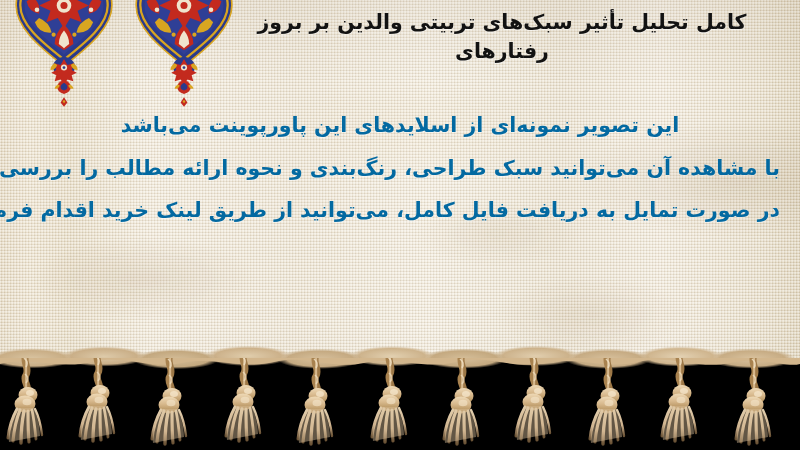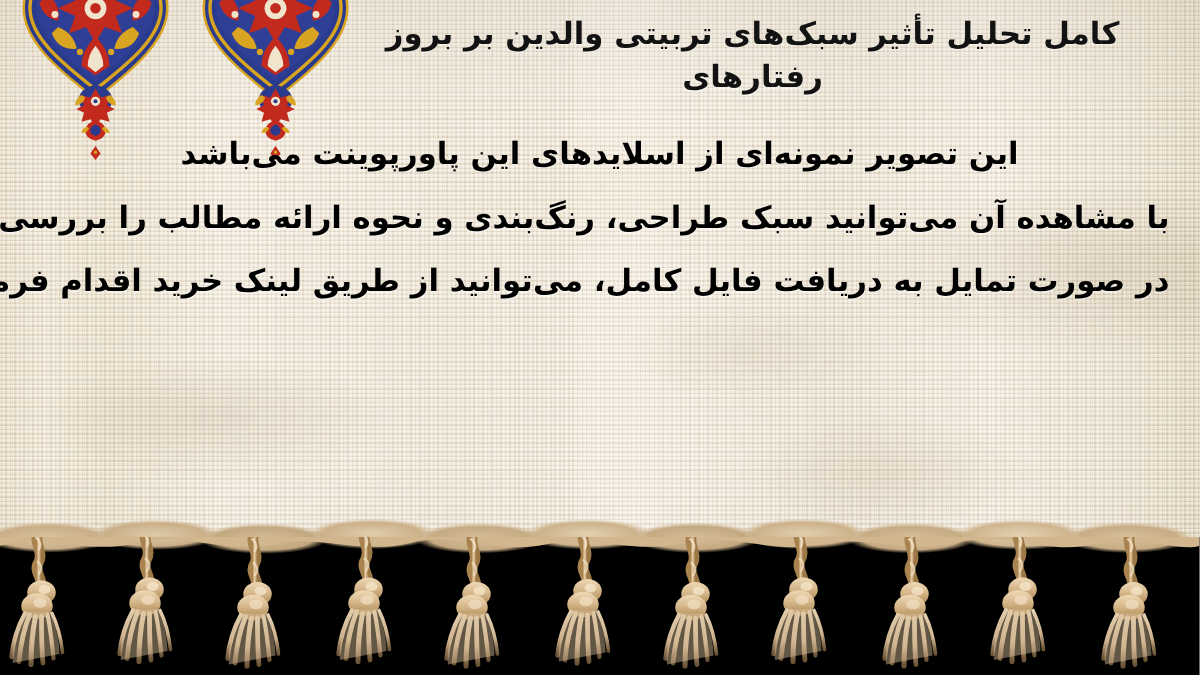--- a/index.html
+++ b/index.html
@@ -122,25 +122,25 @@
     color: #121212;
     font-size: 20.5px;
     line-height: 1.42;
     font-weight: 700;
     letter-spacing: 0;
     text-shadow: 0 1px 0 rgba(255,255,255,0.45);
   }
 
   .body-lines {
     position: absolute;
-    top: 92px;
+    top: 115px;
     right: 20px;
     left: 20px;
     text-align: center;
-    color: #000000;
+    color: #0369a1;
     font-weight: 700;
   }
   .body-line {
     font-size: 20.5px;
     line-height: 1.0;
     margin-bottom: 22px;
     white-space: nowrap;
     text-shadow: 0 1px 0 rgba(255,255,255,0.42);
   }
   .body-line:last-child { margin-bottom: 0; }

